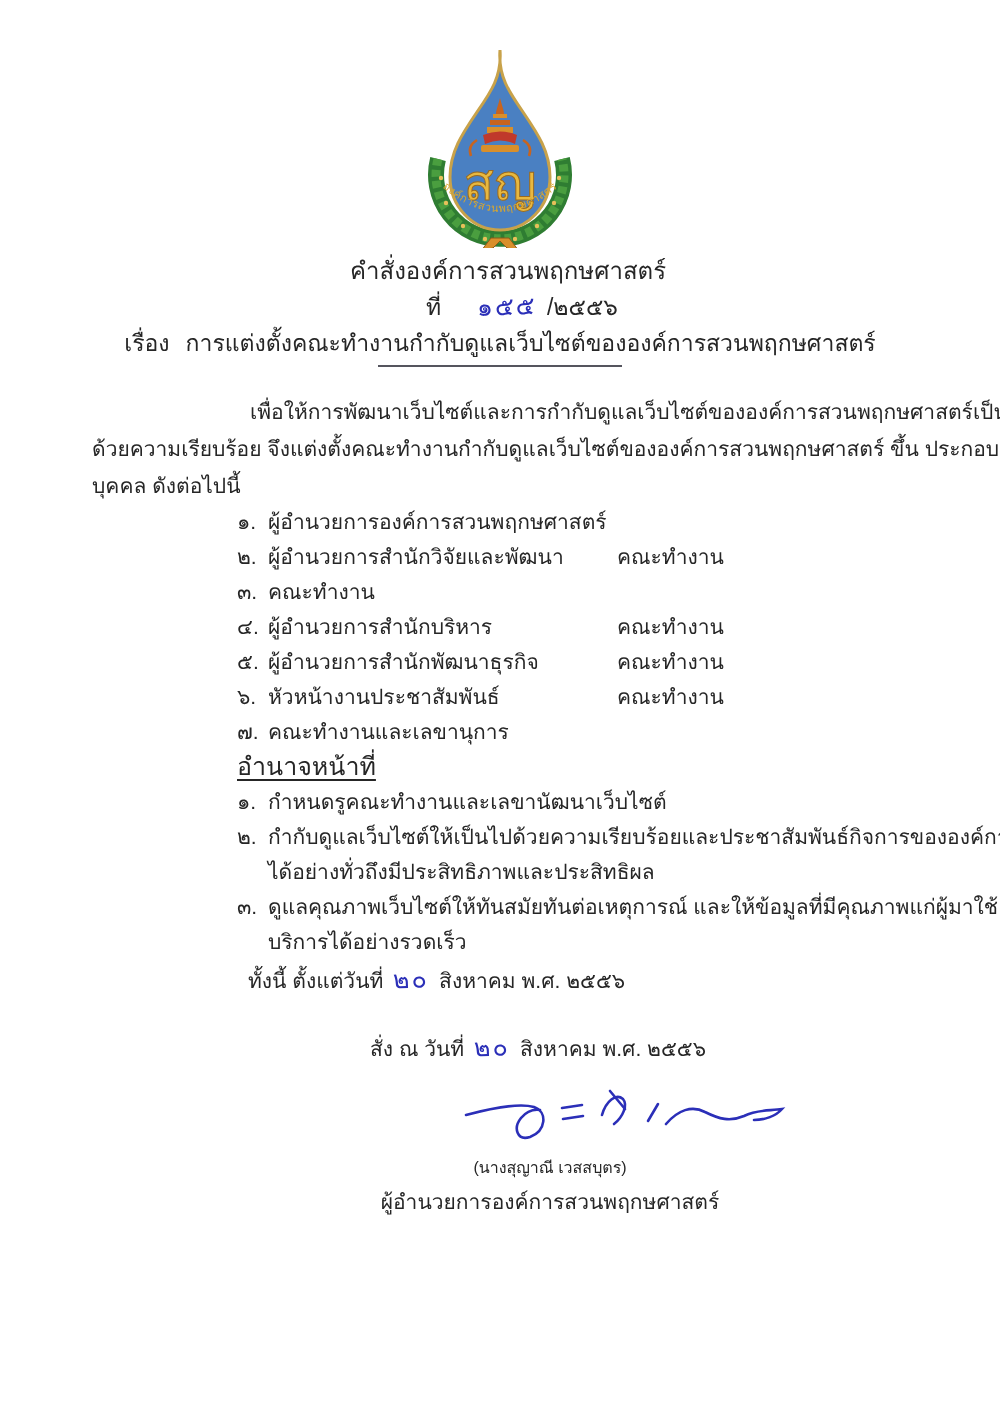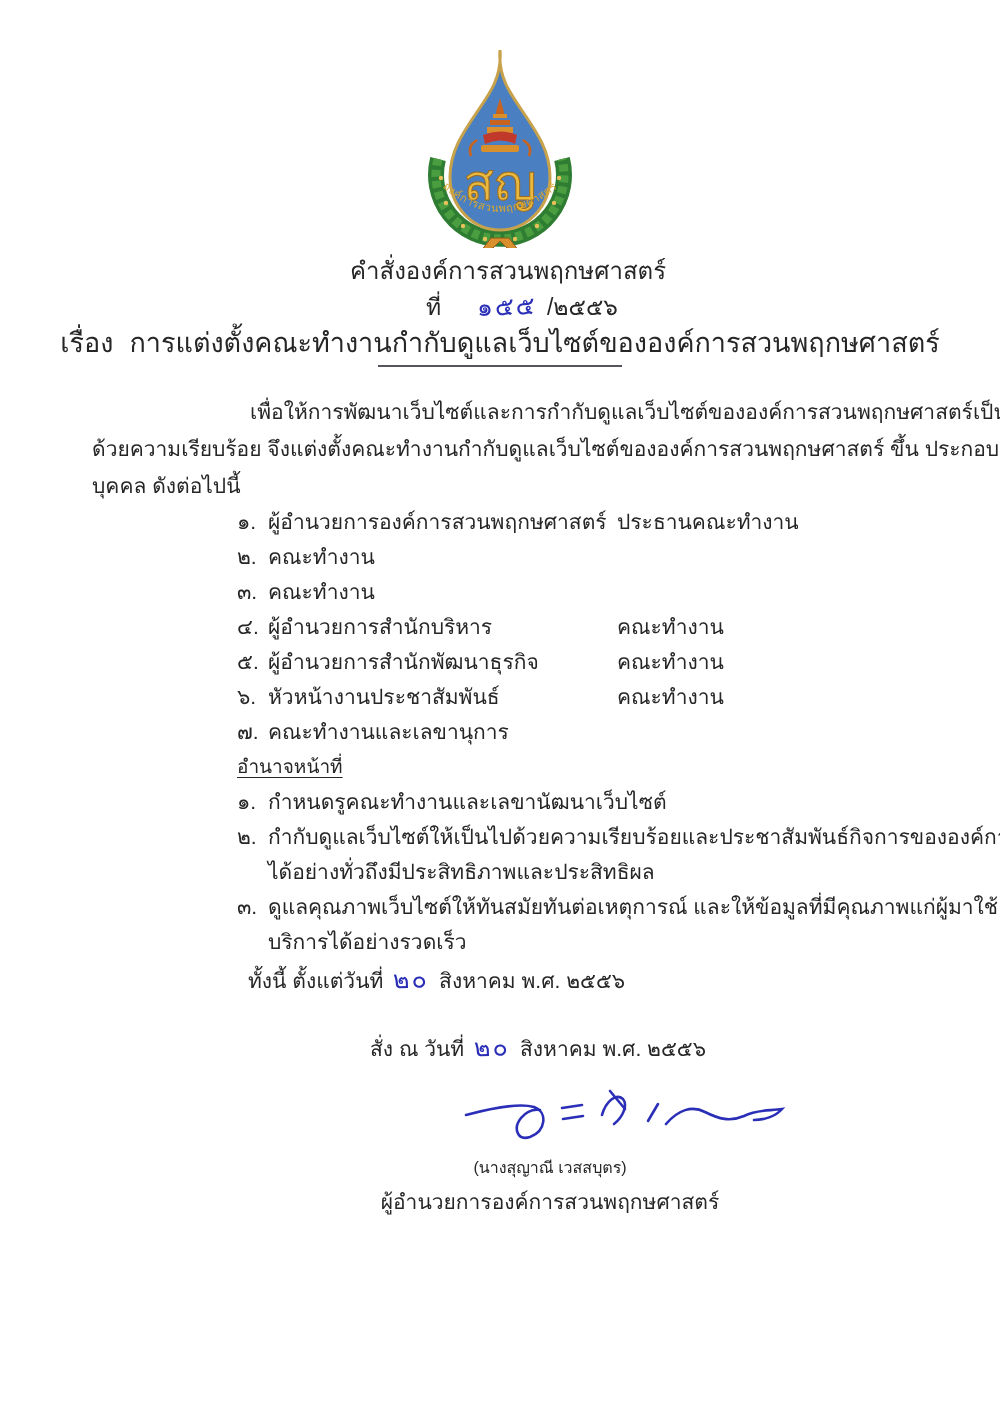--- a/index.html
+++ b/index.html
@@ -6,36 +6,36 @@
   body{width:1000px;height:1414px;overflow:hidden;
        font-family:"Liberation Sans","DejaVu Sans",sans-serif;color:#262626;}
   .page{position:relative;width:1000px;height:1414px;background:#ffffff;}
 
   .logo{width:190px;height:200px;margin:48px auto 0;}
 
   .header{margin-top:6px;text-align:center;}
   .t1{font-size:24px;line-height:34px;transform:translateX(8px);}
   .t2{font-size:23px;line-height:36px;transform:translateX(22px);}
   .t2 .num-prefix{margin-right:26px;}
-  .t3{font-size:27px;line-height:36px;}
+  .t3{font-size:23px;line-height:36px;}
   .t3 .subj-label{margin-right:16px;}
 
   .hand{color:#2b2fb8;font-size:25px;display:inline-block;
         transform:rotate(-2deg);margin:0 10px;letter-spacing:2px;}
 
   .divider{margin:4px 0 0 378px;width:244px;border-top:2px solid #55555e;height:0;}
 
   .content{margin:26px 0 0 92px;width:895px;}
   .intro{margin:0;font-size:21px;line-height:37px;text-indent:158px;white-space:pre;}
 
   .committee{margin-left:145px;}
   .crow{display:grid;grid-template-columns:31px 349px auto;line-height:35px;font-size:21px;}
   .crow .cname,.crow .crole{white-space:nowrap;}
 
-  .duties-heading{margin-left:145px;font-size:19px;line-height:35px;
+  .duties-heading{margin-left:145px;font-size:25px;line-height:35px;
                   text-decoration:underline;text-underline-offset:4px;}
   .drow{display:grid;grid-template-columns:31px auto;margin-left:145px;
         font-size:21px;line-height:35px;}
   .drow .dtext{white-space:pre;}
 
   .effective{margin:2px 0 0 156px;font-size:21px;line-height:36px;}
   .order-line{margin:30px 0 0 278px;font-size:21px;line-height:36px;}
 
   .sig-wrap{margin:12px 0 0 368px;width:330px;height:70px;}
   .signer{margin:2px 0 0 258px;width:400px;text-align:center;}
@@ -105,24 +105,24 @@
   <div class="content">
 
     <p class="intro">เพื่อให้การพัฒนาเว็บไซต์และการกำกับดูแลเว็บไซต์ขององค์การสวนพฤกษศาสตร์เป็นไป
 ด้วยความเรียบร้อย จึงแต่งตั้งคณะทำงานกำกับดูแลเว็บไซต์ขององค์การสวนพฤกษศาสตร์ ขึ้น ประกอบด้วย
 บุคคล ดังต่อไปนี้</p>
 
     <div class="committee">
       <div class="crow">
         <span class="cno">๑.</span>
         <span class="cname">ผู้อำนวยการองค์การสวนพฤกษศาสตร์</span>
-        <span class="crole">ประธานคณะทำงาน</span>
       </div>
       <div class="crow">
         <span class="cno">๒.</span>
+        <span class="cname">ผู้อำนวยการสำนักวิจัยและพัฒนา</span>
         <span class="crole">คณะทำงาน</span>
       </div>
       <div class="crow">
         <span class="cno">๓.</span>
         <span class="crole">คณะทำงาน</span>
       </div>
       <div class="crow">
         <span class="cno">๔.</span>
         <span class="cname">ผู้อำนวยการสำนักบริหาร</span>
         <span class="crole">คณะทำงาน</span>

